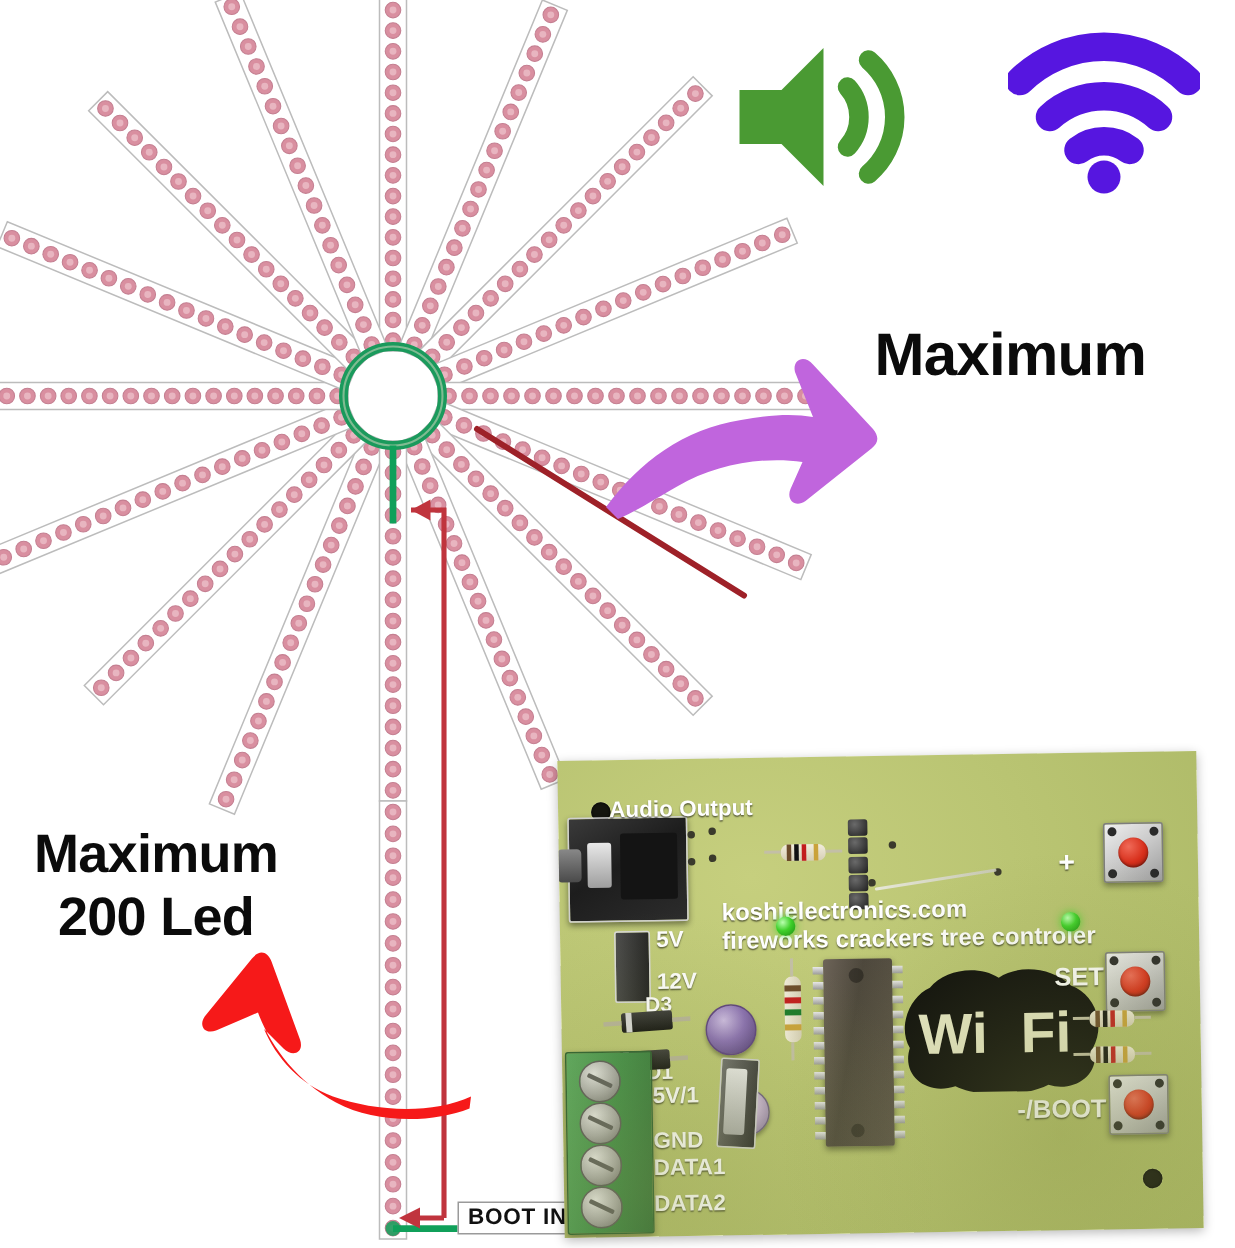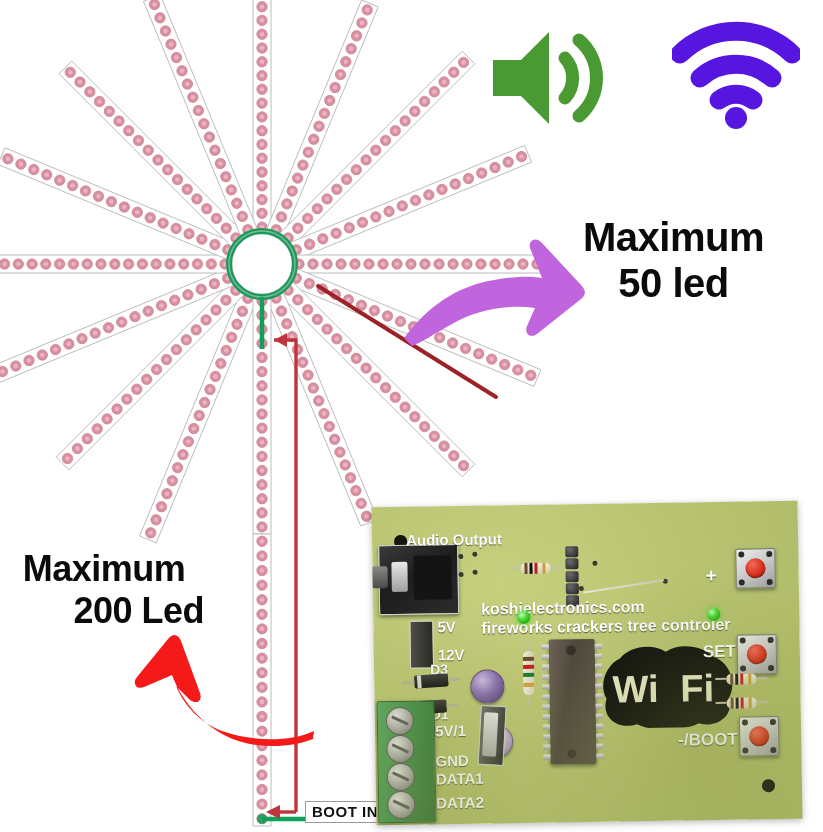--- a/index.html
+++ b/index.html
@@ -45,21 +45,21 @@
     font-size: 40px;
     text-align: center;
   }
   #callout-50 .l2 { display:block; text-align:center; margin-top: 4px; }
   #callout-200 {
     left: 4px; top: 550px;
     font-size: 36px;
     text-align: center;
     width: 200px;
   }
-  #callout-200 .l2 { display:block; text-align:right; margin-top: 4px; }
+  #callout-200 .l2 { display:block; text-align:center; margin-top: 4px; }
 
   
   #arrow-purple { position:absolute; left: 398px; top: 212px; width: 190px; height: 135px; }
   #arrow-red    { position:absolute; left: 128px; top: 625px; width: 200px; height: 130px; }
 
   
   #data-in-box {
     position: absolute;
     left: 305px; top: 801px;
     padding: 1px 6px 2px 6px;
@@ -985,21 +985,20 @@
     <path d="M28,64 A54,54 0 0,1 100,64" fill="none" stroke="#5616e0" stroke-width="19" stroke-linecap="round"></path>
     <path d="M47,86 A28,28 0 0,1 81,86" fill="none" stroke="#5616e0" stroke-width="19" stroke-linecap="round"></path>
     <circle cx="64" cy="104" r="11" fill="#5616e0"></circle>
   </svg>
 
   <svg id="arrow-purple" viewBox="0 0 190 135">
     <path d="M6,126 C28,96 58,74 96,68 C118,64 132,64 144,66 L132,36 C130,28 138,24 144,31 L184,74 C188,79 188,83 183,87 L139,122 C132,127 126,121 129,114 L137,96 C110,92 78,98 54,112 C38,121 24,130 14,134 Z" fill="#c065dd"></path>
   </svg>
   <div id="callout-50" class="callout">
     <span>Maximum</span>
-    <span class="l2">50 led</span>
   </div>
 
   <svg id="arrow-red" viewBox="0 0 200 130">
     <path d="M185,114 C160,124 122,124 96,110 C70,96 52,72 44,50 L16,62 C8,65 4,58 9,52 L40,14 C45,8 50,9 53,16 L72,68 C75,77 67,80 61,74 L48,61 C56,80 72,98 94,106 C122,116 160,118 186,106 Z" fill="#f61919"></path>
   </svg>
   <div id="callout-200" class="callout">
     <span>Maximum</span>
     <span class="l2">200 Led</span>
   </div>
 

